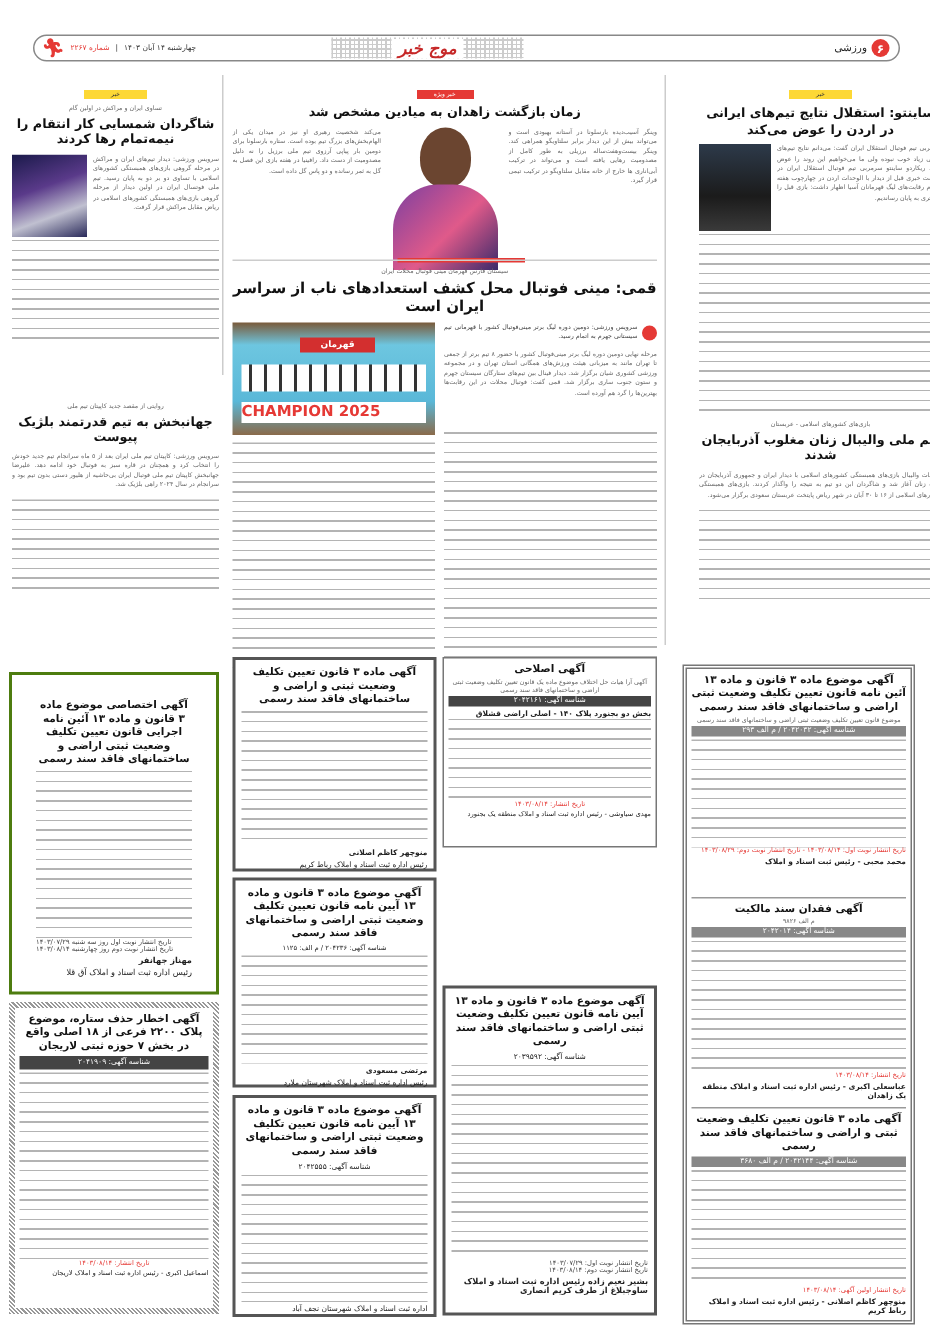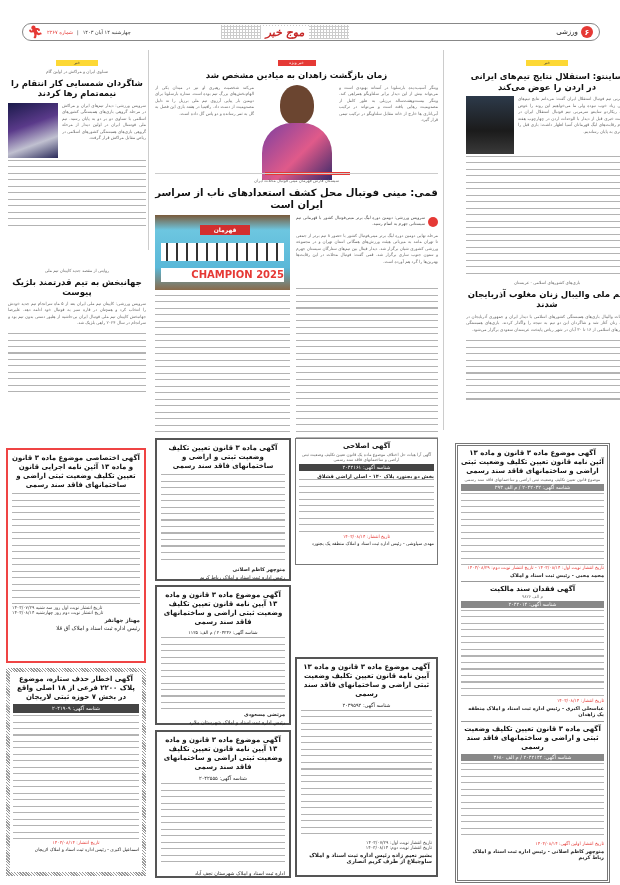--- a/index.html
+++ b/index.html
@@ -75,21 +75,21 @@
   <div>
     <div class="ad-title">آگهی موضوع ماده ۳ قانون و ماده ۱۳ آئین نامه قانون تعیین تکلیف وضعیت ثبتی اراضی و ساختمانهای فاقد سند رسمی</div>
     <div class="sup" style="margin:1px 0">موضوع قانون تعیین تکلیف وضعیت ثبتی اراضی و ساختمانهای فاقد سند رسمی</div>
     <div class="ad-bar">شناسه آگهی: ۲۰۴۲۰۳۲ / م الف ۲۹۳</div>
     <div style="height:72px">
         <div class="lines"></div>
       </div>
     <div class="red" style="font-size:4.5px">تاریخ انتشار نوبت اول: ۱۴۰۳/۰۸/۱۴ - تاریخ انتشار نوبت دوم: ۱۴۰۳/۰۸/۲۹</div>
     <div class="sign">محمد محبی - رئیس ثبت اسناد و املاک</div>
   </div>
-  <div style="border-top:1px solid #999;margin-top:3px;padding-top:3px">
+  <div style="border-top:1px solid #999;margin-top:20px;padding-top:3px">
     <div class="ad-title">آگهی فقدان سند مالکیت</div>
     <div class="sup" style="margin:0">م الف ۹۸۲۶</div>
     <div class="ad-bar">شناسه آگهی: ۲۰۴۲۰۱۴</div>
     <div style="height:88px">
         <div class="lines"></div>
       </div>
     <div class="red" style="font-size:4.5px">تاریخ انتشار: ۱۴۰۳/۰۸/۱۴</div>
     <div class="sign">عباسعلی اکبری - رئیس اداره ثبت اسناد و املاک منطقه یک زاهدان</div>
   </div>
   <div style="border-top:1px solid #999;margin-top:4px;padding-top:3px">
@@ -129,21 +129,21 @@
       </div>
       <div class="txt" style="margin-top:5px;height:55px;overflow:hidden">مرحله نهایی دومین دوره لیگ برتر مینی‌فوتبال کشور با حضور ۸ تیم برتر از جمعی تا تهران مانند به میزبانی هیئت ورزش‌های همگانی استان تهران و در مجموعه ورزشی کشوری شیان برگزار شد. دیدار فینال بین تیم‌های ستارگان سیستان جهرم و ستون جنوب ساری برگزار شد. قمی گفت: فوتبال محلات در این رقابت‌ها بهترین‌ها را گرد هم آورده است.</div>
       <div style="height:150px">
           <div class="lines"></div>
         </div>
     </div>
     <div style="width:135px">
       <div style="height:75px;position:relative;background:linear-gradient(180deg,#7a5a3a 0,#6dc6e0 20%,#5ab8d8 70%,#8a6a4a 100%);overflow:hidden">
         <div style="position:absolute;top:10px;left:45px;width:50px;height:10px;background:#d32f2f;color:#fff;font-size:6px;text-align:center;line-height:10px;font-weight:bold">قهرمان</div>
         <div style="position:absolute;top:28px;left:6px;right:6px;height:18px;background:repeating-linear-gradient(90deg,#fff 0 5px,#333 5px 7px,#fff 7px 10px)"></div>
-        <div style="position:absolute;bottom:8px;left:6px;right:6px;height:14px;background:#fff;color:#e53935;font-size:10px;font-weight:bold;text-align:right;line-height:14px;direction:ltr">CHAMPION 2025</div>
+        <div style="position:absolute;bottom:8px;left:6px;right:6px;height:14px;background:#fff;color:#e53935;font-size:10px;font-weight:bold;text-align:left;line-height:14px;direction:ltr">CHAMPION 2025</div>
       </div>
       <div style="height:155px;margin-top:5px">
           <div class="lines"></div>
         </div>
     </div>
   </div>
 </div>
 
 <div class="frame" style="left:295px;top:438px;width:143px;height:127px;padding:3px">
   <div class="ad-title">آگهی اصلاحی</div>
@@ -207,21 +207,21 @@
 </div>
 <div class="col" style="left:8px;top:265px;width:138px;height:110px">
   <div class="sup">روایتی از مقصد جدید کاپیتان تیم ملی</div>
   <h2>جهانبخش به تیم قدرتمند بلژیک پیوست</h2>
   <div class="txt" style="margin-top:3px;height:32px;overflow:hidden">سرویس ورزشی: کاپیتان تیم ملی ایران بعد از ۵ ماه سرانجام تیم جدید خودش را انتخاب کرد و همچنان در قاره سبز به فوتبال خود ادامه دهد. علیرضا جهانبخش کاپیتان تیم ملی فوتبال ایران بی‌حاشیه از هلیور دستی بدون تیم بود و سرانجام در سال ۲۰۲۴ راهی بلژیک شد.</div>
   <div style="height:60px">
       <div class="lines"></div>
     </div>
 </div>
 
-<div class="frame" style="left:6px;top:448px;width:140px;height:215px;border:2px solid #ef4444;padding:4px">
+<div class="frame" style="left:6px;top:448px;width:140px;height:215px;border:2px solid #4d7c0f;padding:16px">
   <div class="ad-title">آگهی اختصاصی موضوع ماده ۳ قانون و ماده ۱۳ آئین نامه اجرایی قانون تعیین تکلیف وضعیت ثبتی اراضی و ساختمانهای فاقد سند رسمی</div>
   <div style="height:112px;margin-top:3px">
       <div class="lines"></div>
     </div>
   <div style="font-size:4.5px;color:#444;text-align:left">تاریخ انتشار نوبت اول روز سه شنبه ۱۴۰۳/۰۷/۲۹</div>
   <div style="font-size:4.5px;color:#444;text-align:left">تاریخ انتشار نوبت دوم روز چهارشنبه ۱۴۰۳/۰۸/۱۴</div>
   <div class="sign" style="font-size:5.5px">مهناز جهانفر</div>
   <div class="sign" style="font-weight:normal;font-size:5.5px">رئیس اداره ثبت اسناد و املاک آق قلا</div>
 </div>
 <div class="frame" style="left:6px;top:668px;width:140px;height:208px;border:4px solid transparent;border-image:repeating-linear-gradient(45deg,#999 0 1px,#fff 1px 2px) 4;padding:3px">

